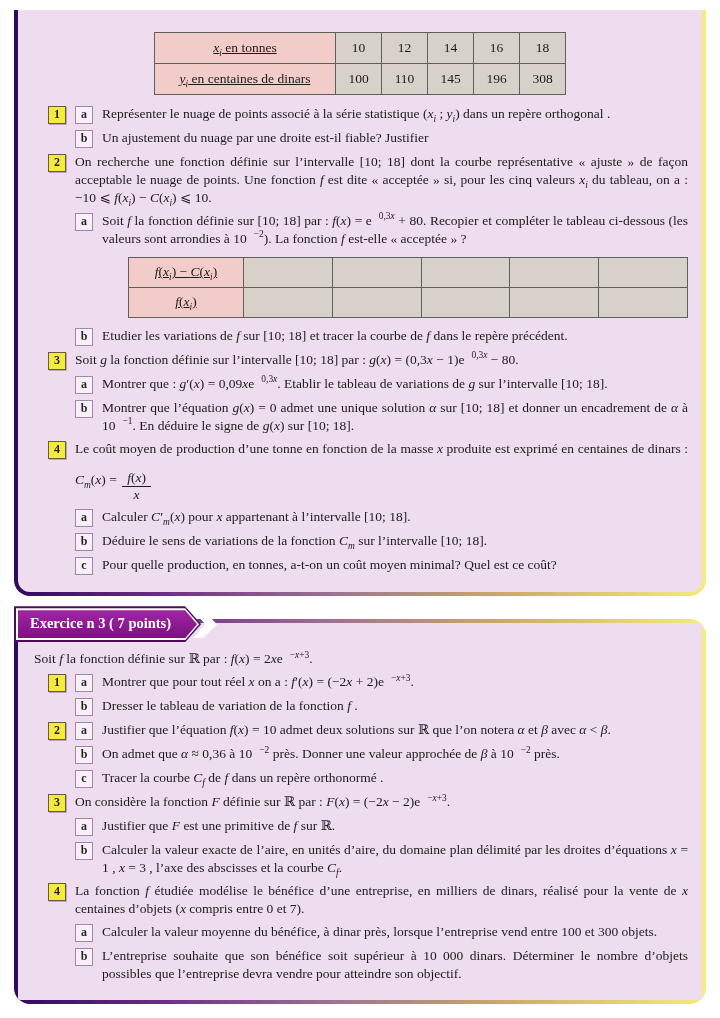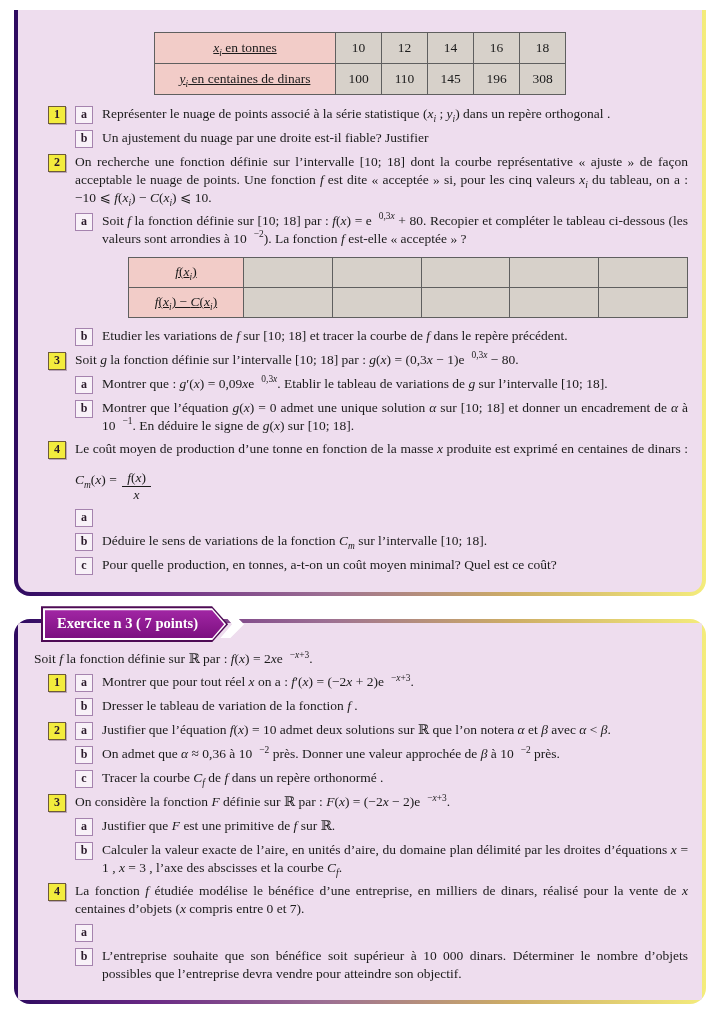--- a/index.html
+++ b/index.html
@@ -13,21 +13,21 @@
     background:linear-gradient(90deg,#2e0a60 0%,#6a2a85 20%,#9c6f93 45%,#cdad66 72%,#f4ec7c 100%);
     margin:0 14px;
   }
   .bw1{margin-top:10px;border-radius:0 0 16px 16px;padding:0 4px 4px 4px;}
   .bw2{margin-top:23px;border-radius:16px;padding:4px;position:relative;}
   .binner{background:#eeddee;}
   .bw1 .binner{border-radius:0 0 12px 12px;padding:10px 14px 12px 14px;}
   .bw2 .binner{border-radius:2px;padding:22px 14px 12px 14px;}
 
   
-  .banner{position:absolute;top:-13px;left:27px;height:36px;z-index:5;display:flex;align-items:stretch;}
+  .banner{position:absolute;top:-13px;left:0;height:36px;z-index:5;display:flex;align-items:stretch;}
   .arrow{clip-path:polygon(0 0,calc(100% - 16px) 0,100% 50%,calc(100% - 16px) 100%,0 100%);}
   .a1{background:#4e0b55;padding:2px;display:flex;}
   .a2{background:#ffffff;padding:2px;display:flex;clip-path:polygon(0 0,calc(100% - 14px) 0,100% 50%,calc(100% - 14px) 100%,0 100%);}
   .a3{background:linear-gradient(180deg,#a126a4,#7c1080);color:#fff;font-weight:bold;font-size:14.5px;
       display:flex;align-items:center;padding:0 26px 2px 12px;
       clip-path:polygon(0 0,calc(100% - 12px) 0,100% 50%,calc(100% - 12px) 100%,0 100%);}
   .chev{width:24px;height:28px;margin:4px 0 0 -8px;background:#ffffff;
       clip-path:polygon(0 0,10px 0,24px 50%,10px 100%,0 100%,12px 50%);}
 
   
@@ -106,29 +106,29 @@
         <div class="txt just">On recherche une fonction définie sur l’intervalle [10; 18] dont la courbe représentative « ajuste » de façon acceptable le nuage de points. Une fonction <i>f</i> est dite « acceptée » si, pour les cinq valeurs <i>x<sub>i</sub></i> du tableau, on a : −10 ⩽ <i>f</i>(<i>x<sub>i</sub></i>) − <i>C</i>(<i>x<sub>i</sub></i>) ⩽ 10.</div>
       </div>
       <div class="line sub">
         <span class="lbadge">a</span>
         <div class="txt just">Soit <i>f</i> la fonction définie sur [10; 18] par : <i>f</i>(<i>x</i>) = e<sup>0,3<i>x</i></sup> + 80. Recopier et compléter le tableau ci-dessous (les valeurs sont arrondies à 10<sup>−2</sup>). La fonction <i>f</i> est-elle « acceptée » ?</div>
       </div>
 
       <table class="t t2">
         <tbody>
         <tr>
+          <td class="lab"><i>f</i>(<i>x<sub>i</sub></i>) − <i>C</i>(<i>x<sub>i</sub></i>)</td>
+          <td class="val"></td>
+          <td class="val"></td>
+          <td class="val"></td>
+          <td class="val"></td>
+          <td class="val"></td>
+        </tr>
+        <tr>
           <td class="lab"><i>f</i>(<i>x<sub>i</sub></i>)</td>
-          <td class="val"></td>
-          <td class="val"></td>
-          <td class="val"></td>
-          <td class="val"></td>
-          <td class="val"></td>
-        </tr>
-        <tr>
-          <td class="lab"><i>f</i>(<i>x<sub>i</sub></i>) − <i>C</i>(<i>x<sub>i</sub></i>)</td>
           <td class="val"></td>
           <td class="val"></td>
           <td class="val"></td>
           <td class="val"></td>
           <td class="val"></td>
         </tr>
       </tbody>
         </table>
 
       <div class="line sub">
@@ -151,20 +151,21 @@
 
       <div class="line">
         <span class="nbadge">4</span>
         <div class="txt just">Le coût moyen de production d’une tonne en fonction de la masse <i>x</i> produite est exprimé en centaines de dinars : <i>C<sub>m</sub></i>(<i>x</i>) = <span class="frac">
               <span class="fnum"><i>f</i>(<i>x</i>)</span>
               <span class="fden"><i>x</i></span>
             </span></div>
       </div>
       <div class="line sub">
         <span class="lbadge">a</span>
+        <div class="txt">Calculer <i>C</i>′<sub><i>m</i></sub>(<i>x</i>) pour <i>x</i> appartenant à l’intervalle [10; 18].</div>
       </div>
       <div class="line sub">
         <span class="lbadge">b</span>
         <div class="txt">Déduire le sens de variations de la fonction <i>C<sub>m</sub></i> sur l’intervalle [10; 18].</div>
       </div>
       <div class="line sub">
         <span class="lbadge">c</span>
         <div class="txt">Pour quelle production, en tonnes, a-t-on un coût moyen minimal? Quel est ce coût?</div>
       </div>
 
@@ -222,20 +223,21 @@
         <span class="lbadge">b</span>
         <div class="txt just">Calculer la valeur exacte de l’aire, en unités d’aire, du domaine plan délimité par les droites d’équations <i>x</i> = 1 ,  <i>x</i> = 3 , l’axe des abscisses et la courbe <i>C<sub>f</sub></i>.</div>
       </div>
 
       <div class="line">
         <span class="nbadge">4</span>
         <div class="txt just">La fonction <i>f</i> étudiée modélise le bénéfice d’une entreprise, en milliers de dinars, réalisé pour la vente de <i>x</i> centaines d’objets (<i>x</i> compris entre 0 et 7).</div>
       </div>
       <div class="line sub">
         <span class="lbadge">a</span>
+        <div class="txt just">Calculer la valeur moyenne du bénéfice, à dinar près, lorsque l’entreprise vend entre 100 et 300 objets.</div>
       </div>
       <div class="line sub">
         <span class="lbadge">b</span>
         <div class="txt just">L’entreprise souhaite que son bénéfice soit supérieur à 10 000 dinars. Déterminer le nombre d’objets possibles que l’entreprise devra vendre pour atteindre son objectif.</div>
       </div>
 
     </div>
   </div>
 
 </div>

